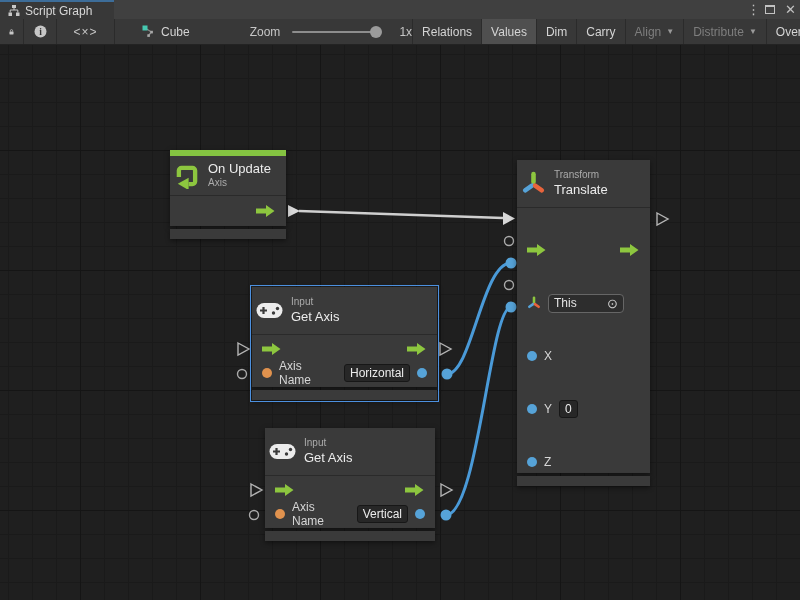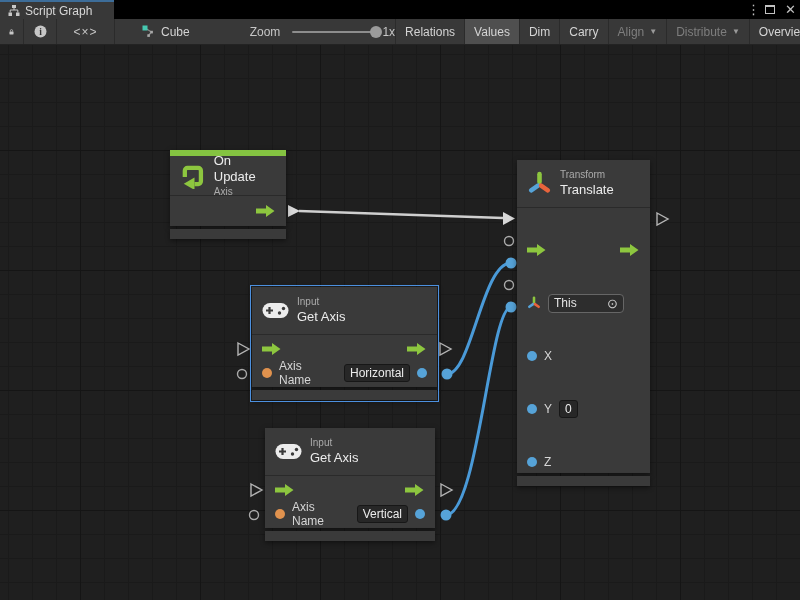--- a/index.html
+++ b/index.html
@@ -1,20 +1,20 @@
 <!DOCTYPE html>
 <html><head>
 <meta charset="utf-8">
 <style>
   * { margin:0; padding:0; box-sizing:border-box; }
   html,body { width:800px; height:600px; overflow:hidden; background:#191919;
               font-family:"Liberation Sans", sans-serif; -webkit-font-smoothing:antialiased; }
 
   
-  .titlebar { position:absolute; left:0; top:0; width:800px; height:19px; background:#000000; }
+  .titlebar { position:absolute; left:0; top:0; width:800px; height:19px; background:#404040; }
   .tab { position:absolute; left:0; top:0; height:19px; width:114px; background:#383838;
          border-top:2px solid #3d6d99; display:flex; align-items:center; gap:5px; padding:0 8px;
          color:#d8d8d8; font-size:12px; }
   .win-controls { position:absolute; right:4px; top:0; height:19px; display:flex; align-items:center; gap:10px; color:#c2c2c2; }
   .kebab { font-size:13px; line-height:1; letter-spacing:0; width:8px; text-align:center; cursor:pointer; }
   .maxbox { width:10px; height:9px; border:1px solid #c2c2c2; border-top:2px solid #c2c2c2; cursor:pointer; }
   .closex { font-size:13px; line-height:1; cursor:pointer; }
 
   
   .toolbar { position:absolute; left:0; top:19px; width:800px; height:26px; background:#383838;
@@ -25,41 +25,41 @@
   .tb-btn.disabled { color:#7e7e7e; cursor:default; }
   .tb-btn .dd { font-size:8px; margin-left:5px; color:#9a9a9a; }
   .tb-icon-btn { width:33px; }
   .tb-left-group { display:flex; }
   .tb-mid { display:flex; align-items:center; flex:1; border-right:1px solid #2b2b2b; }
   .crumb { display:flex; align-items:center; gap:6px; margin-left:27px; }
   .zoom-wrap { display:flex; align-items:center; margin-left:60px; color:#c6c6c6; }
   .zoom-track { position:relative; width:88px; height:2px; background:#8d8d8d; margin-left:12px; border-radius:1px; }
   .zoom-knob { position:absolute; right:-2px; top:-5px; width:12px; height:12px; border-radius:50%;
                background:#9b9b9b; cursor:pointer; }
-  .zoom-val { margin-left:2px; }
+  .zoom-val { margin-left:19px; }
   .code-glyph { font-size:12px; color:#c6c6c6; letter-spacing:1px; }
 
   
   .graph-area { position:absolute; left:0; top:45px; width:800px; height:555px; background:#1f1f1f; }
   .grid { position:absolute; inset:0;
     background-image:
       linear-gradient(#151515 1px, transparent 1px),
       linear-gradient(90deg, #151515 1px, transparent 1px),
       linear-gradient(#1a1a1a 1px, transparent 1px),
       linear-gradient(90deg, #1a1a1a 1px, transparent 1px);
     background-size:120px 120px, 120px 120px, 24px 24px, 24px 24px;
     background-position:0 105px, 80px 0, 0 9px, 8px 0; }
   svg.wires { position:absolute; inset:0; width:800px; height:555px; z-index:2; }
 
   
   .node { position:absolute; z-index:3; font-size:12px; color:#e4e4e4; }
   .node .main { background:#3a3a3a; box-shadow:0 2px 6px rgba(0,0,0,.45); }
   .node .footer { height:10px; background:#3a3a3a; margin-top:3px; box-shadow:0 2px 5px rgba(0,0,0,.45); }
   .node.selected { outline:1px solid #4c90df; outline-offset:1px; }
-  .hdr { display:flex; align-items:center; gap:8px; padding:0 10px; height:48px; border-bottom:1px solid #2a2a2a; }
+  .hdr { display:flex; align-items:center; gap:8px; padding:0 4px; height:48px; border-bottom:1px solid #2a2a2a; }
   .hdr .tcol { display:flex; flex-direction:column; line-height:1.25; }
   .t-sub { font-size:10px; color:#ababab; }
   .t-main { font-size:13px; color:#ececec; }
   .row { display:flex; align-items:center; padding:0 10px; gap:7px; }
   .row.flow { justify-content:space-between; }
   .dot { width:10px; height:10px; border-radius:50%; flex:0 0 auto; }
   .dot.blue { background:#56a3d8; }
   .dot.orange { background:#e0924e; }
   .lbl { color:#d6d6d6; }
   .field { background:#272727; border:1px solid #171717; border-radius:3px; height:18px; line-height:16px;

